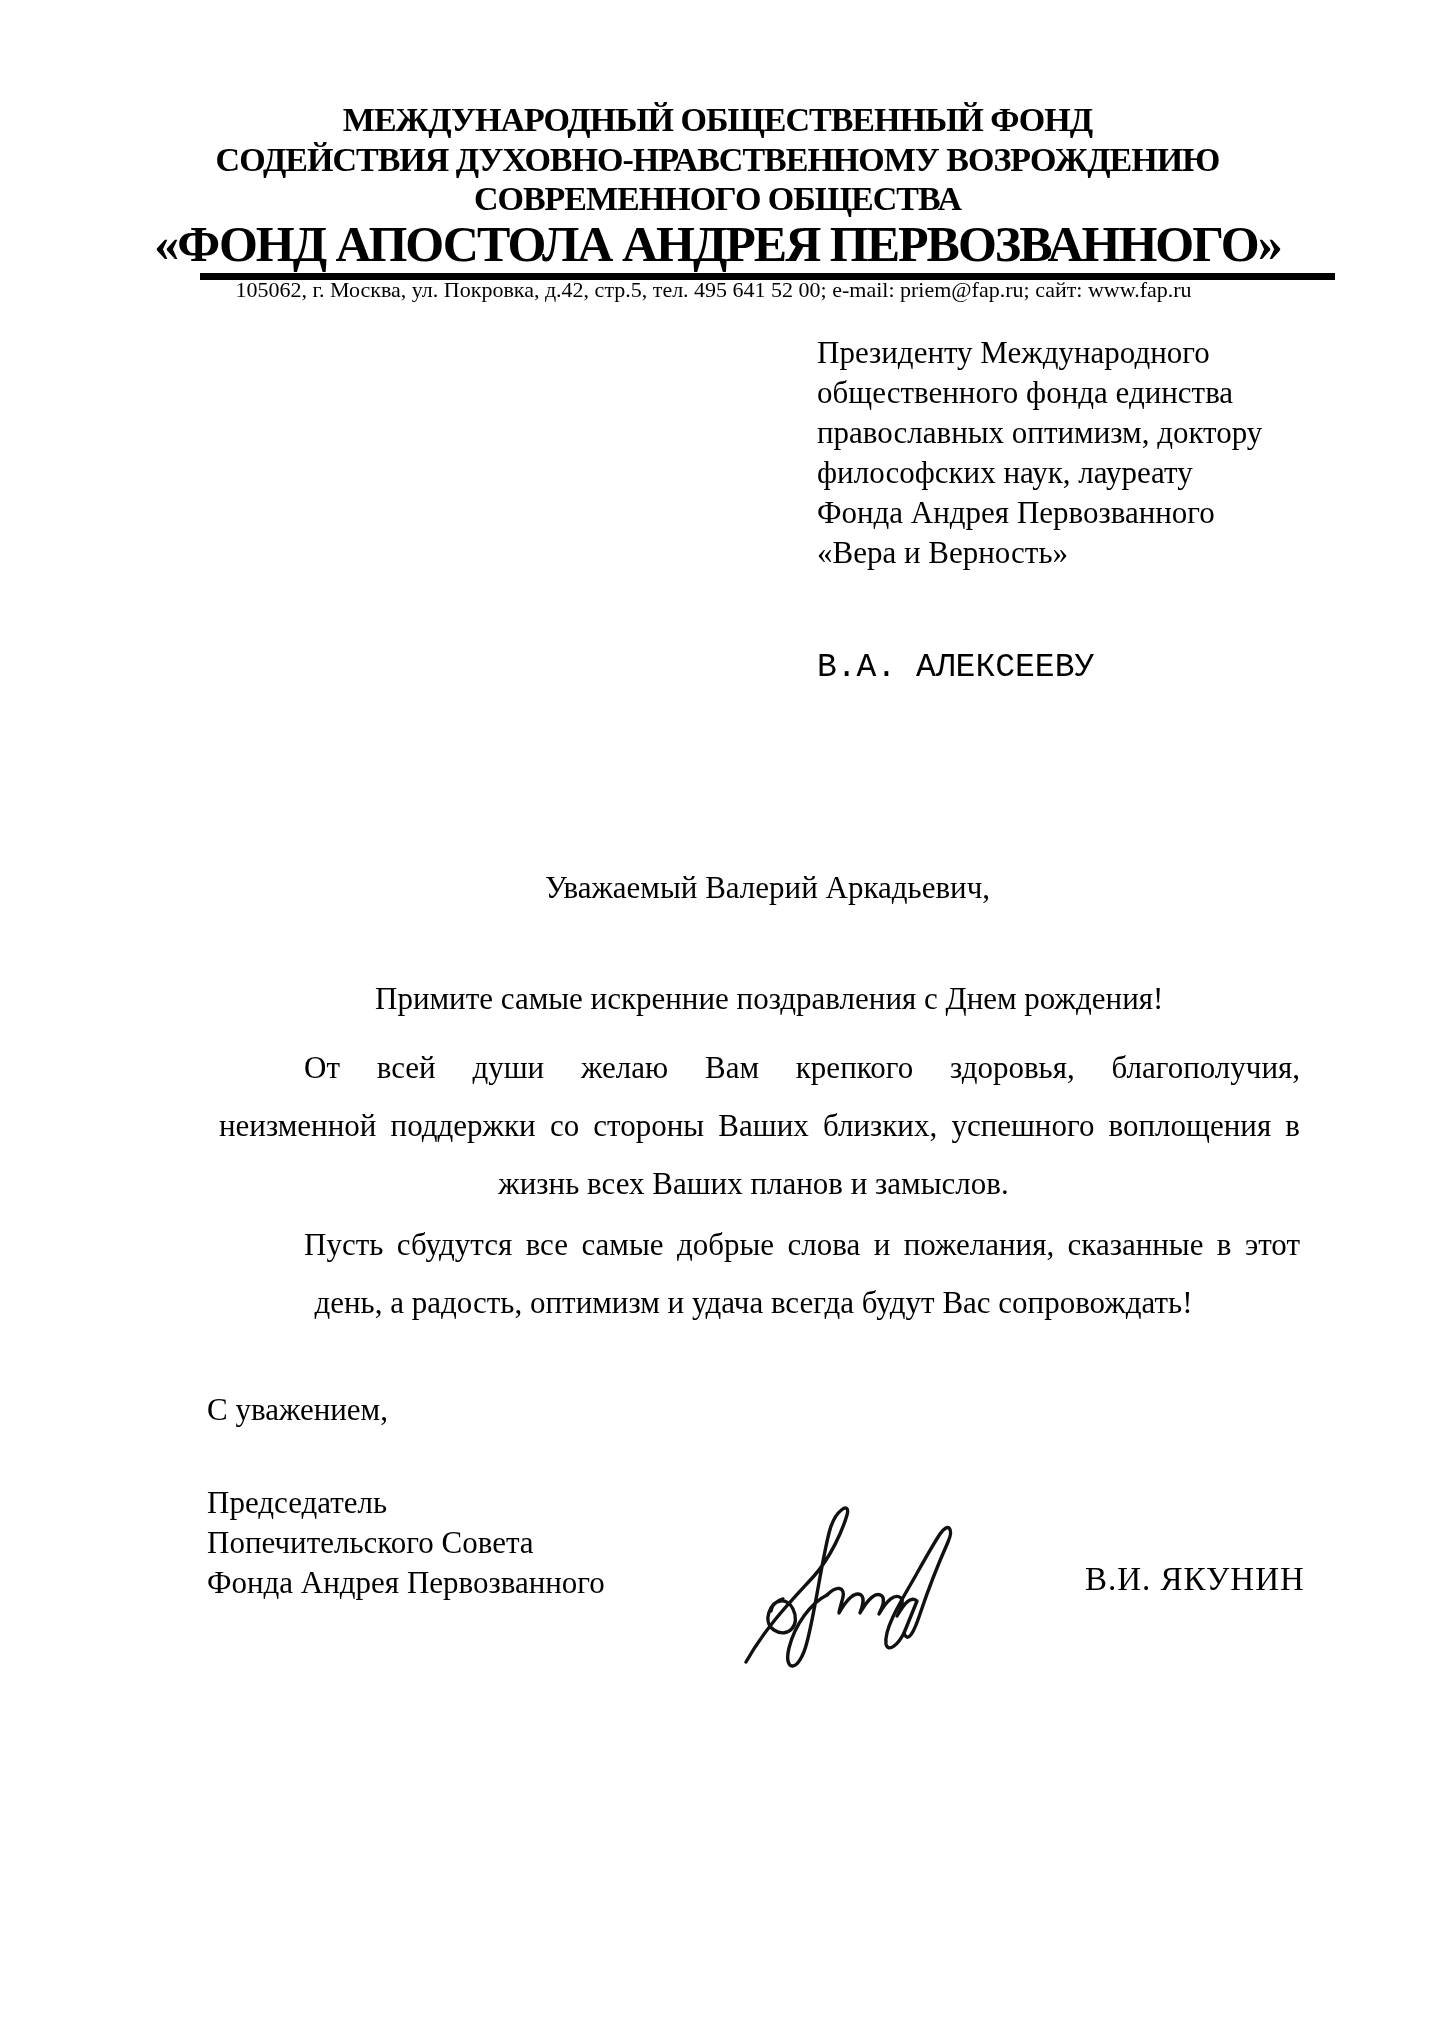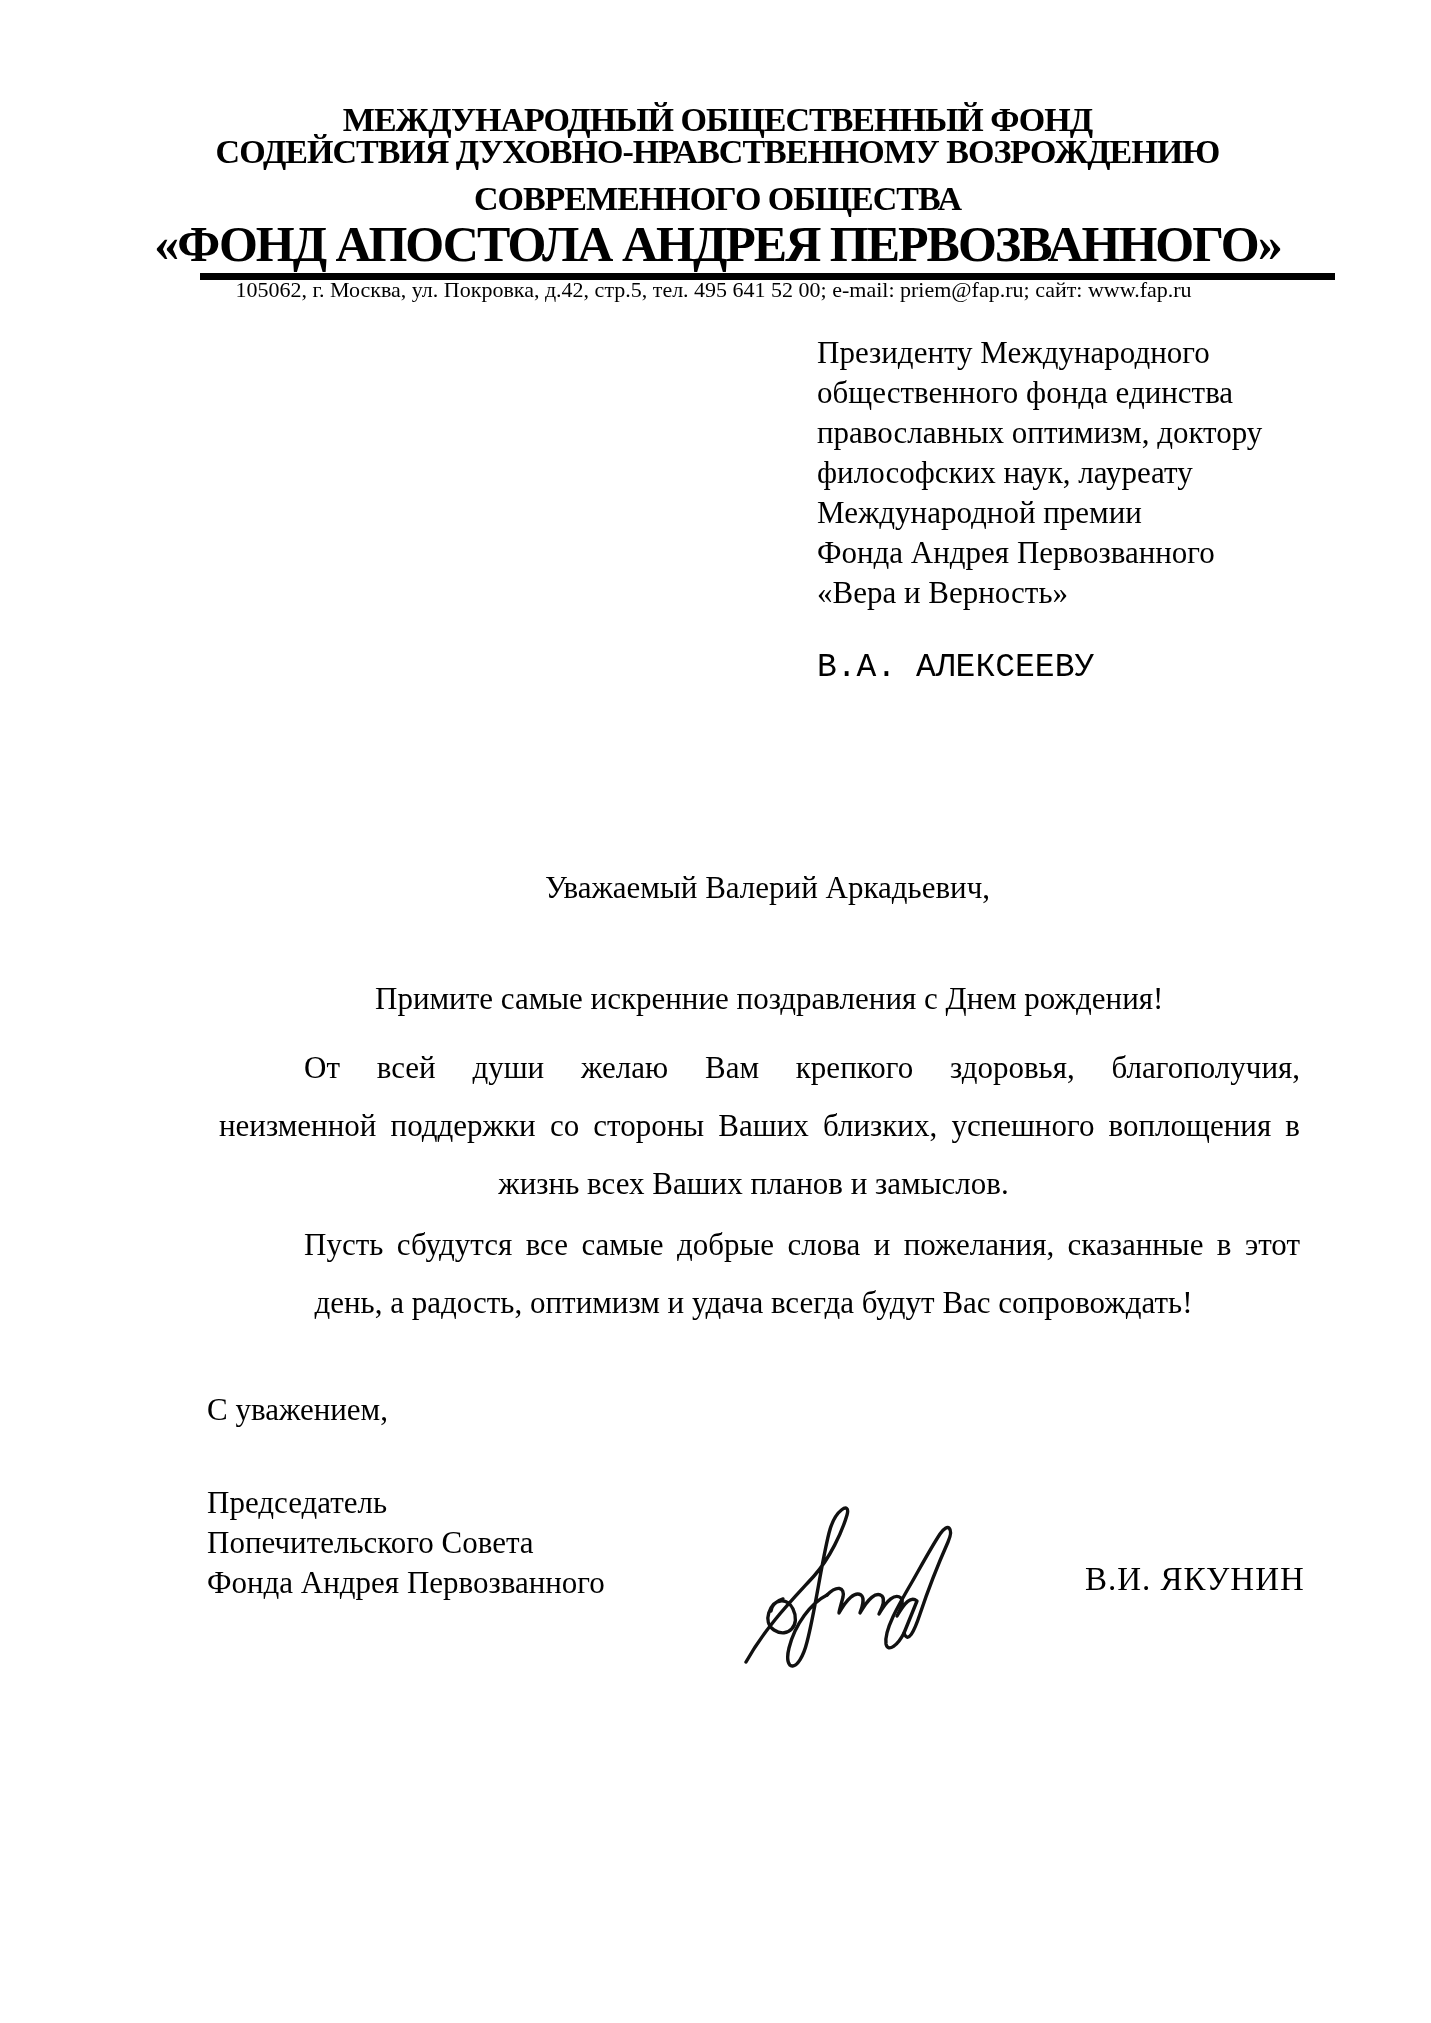--- a/index.html
+++ b/index.html
@@ -108,32 +108,31 @@
     font-size: 33px;
     line-height: 40px;
     letter-spacing: 1px;
     white-space: nowrap;
   }
 </style>
 </head>
 <body>
 
 <div class="abs lh-line" style="top:100px">МЕЖДУНАРОДНЫЙ ОБЩЕСТВЕННЫЙ ФОНД</div>
-<div class="abs lh-line" style="top:132px">СОДЕЙСТВИЯ ДУХОВНО-НРАВСТВЕННОМУ ВОЗРОЖДЕНИЮ</div>
+<div class="abs lh-line" style="top:140px">СОДЕЙСТВИЯ ДУХОВНО-НРАВСТВЕННОМУ ВОЗРОЖДЕНИЮ</div>
 <div class="abs lh-line" style="top:179px">СОВРЕМЕННОГО ОБЩЕСТВА</div>
 <div class="abs lh-fund" style="top:216px">«ФОНД АПОСТОЛА АНДРЕЯ ПЕРВОЗВАННОГО»</div>
 <div class="abs lh-rule"></div>
 <div class="abs lh-contact" style="top:276px">105062, г. Москва, ул. Покровка, д.42, стр.5, тел. 495 641 52 00; e-mail: priem@fap.ru; сайт: www.fap.ru</div>
 
 <div class="abs recipient">
   <div>Президенту Международного</div>
   <div>общественного фонда единства</div>
   <div>православных оптимизм, доктору</div>
   <div>философских наук, лауреату</div>
-  <div>Международной премии</div>
   <div>Фонда Андрея Первозванного</div>
   <div>«Вера и Верность»</div>
 </div>
 <div class="abs recipient-name">В.А. АЛЕКСЕЕВУ</div>
 
 <div class="abs salutation">Уважаемый Валерий Аркадьевич,</div>
 
 <div class="abs para1">Примите самые искренние поздравления с Днем рождения!</div>
 
 <div class="abs bodypara" style="top:1039px">

